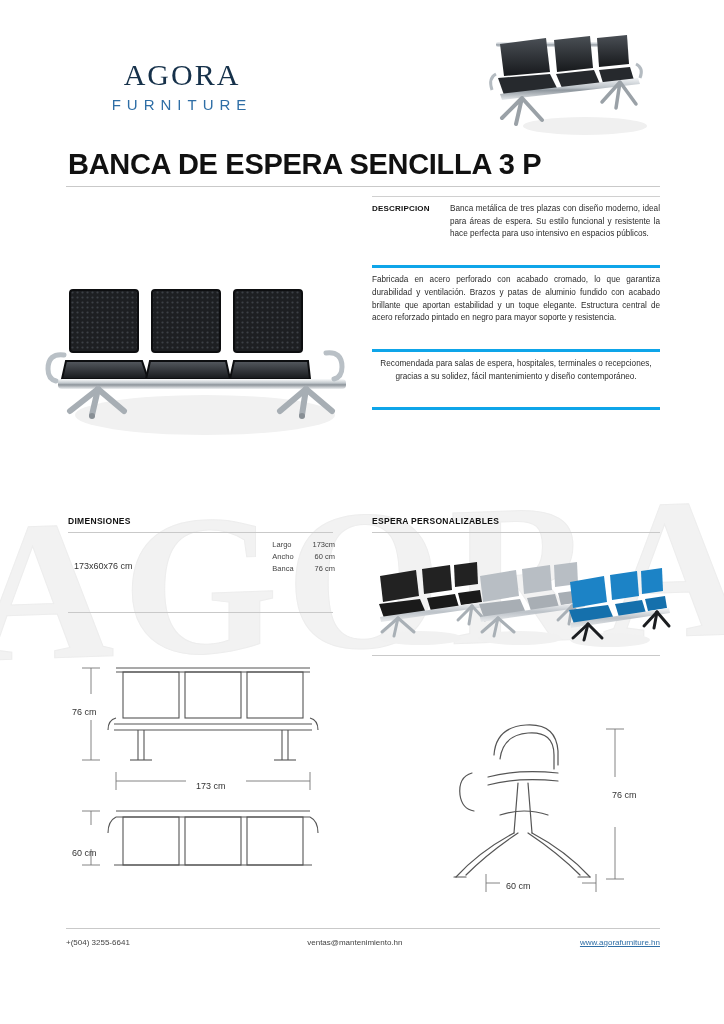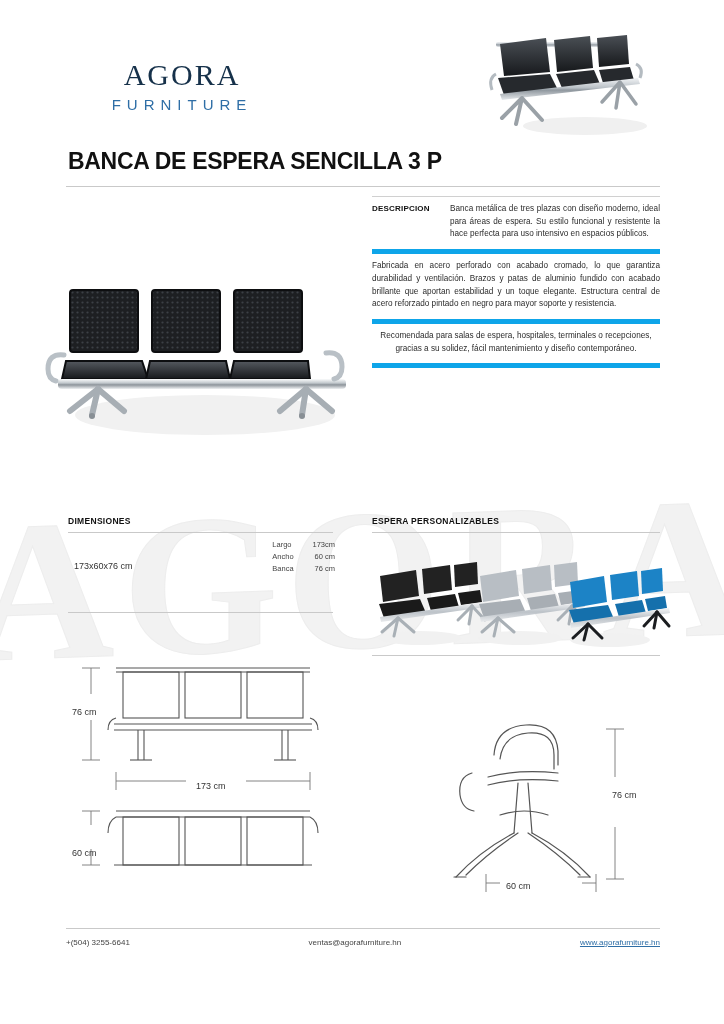--- a/index.html
+++ b/index.html
@@ -50,21 +50,21 @@
     font-size: 15px;
     letter-spacing: 6px;
     color: #2e6ea6;
     margin-top: 4px;
   }
 
   .page-title {
     position: absolute;
     left: 68px;
     top: 148px;
-    font-size: 23px;
+    font-size: 29px;
     font-weight: 700;
     letter-spacing: -0.3px;
     color: #111;
   }
 
   .rule {
     position: absolute;
     background: #c9c9c9;
     height: 1px;
   }
@@ -89,22 +89,22 @@
 
   
   .spec-table {
     position: absolute;
     left: 372px;
     top: 196px;
     width: 288px;
   }
   .spec-row {
     display: flex;
-    padding: 6px 0 8px 0;
-    border-bottom: 5px solid #0ea5e9;
+    padding: 6px 0 24px 0;
+    border-bottom: 3px solid #0ea5e9;
   }
   .spec-row:first-child { border-top: 1px solid #d0d0d0; }
   .spec-label {
     width: 78px;
     flex: 0 0 78px;
     font-size: 8px;
     font-weight: 700;
     color: #111;
     letter-spacing: 0.2px;
     padding-top: 1px;
@@ -521,15 +521,15 @@
     <line x1="166" y1="4" x2="166" y2="22"></line>
     <line x1="56" y1="13" x2="70" y2="13"></line>
     <line x1="152" y1="13" x2="166" y2="13"></line>
   </g>
 </svg>
 <div class="label-60b">60 cm</div>
 
 <div class="footer-rule"></div>
 <div class="footer">
   <span class="phone">+(504) 3255-6641</span>
-  <span class="mail">ventas@agorafurniture.hn</span>
+  <span class="mail">ventas@mantenimiento.hn</span>
   <span class="web">www.agorafurniture.hn</span>
 </div>
 
 </body></html>

